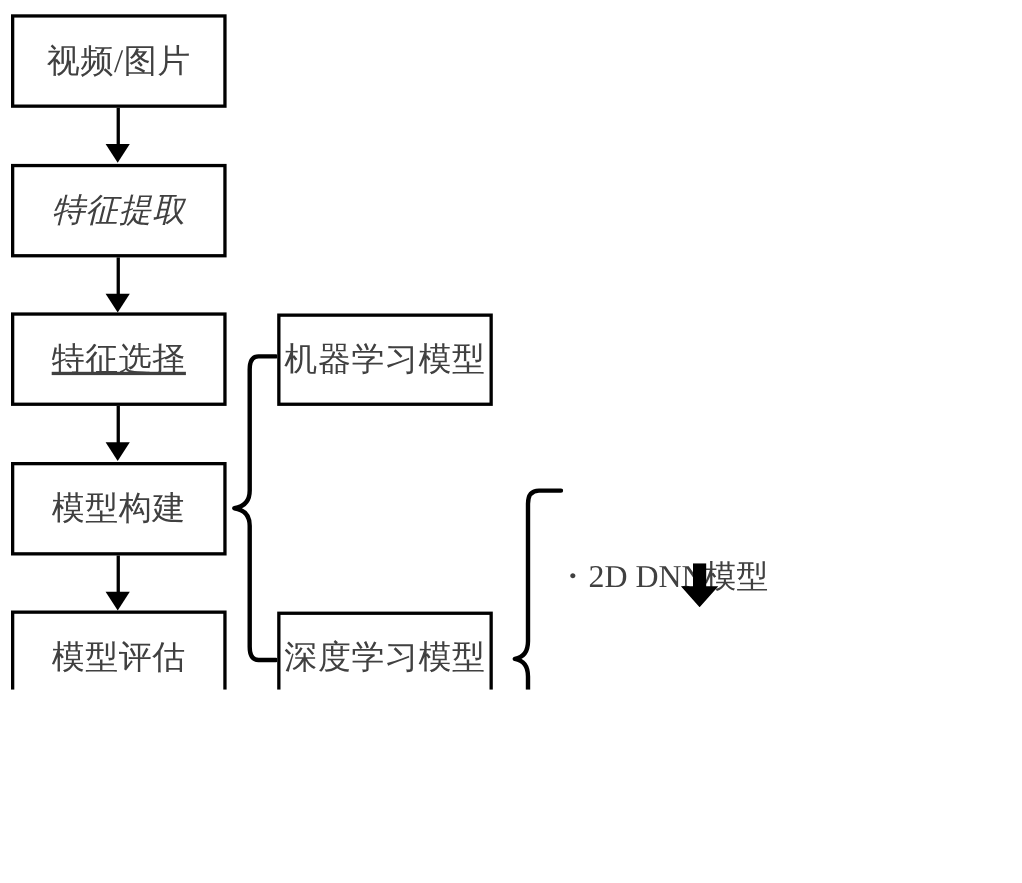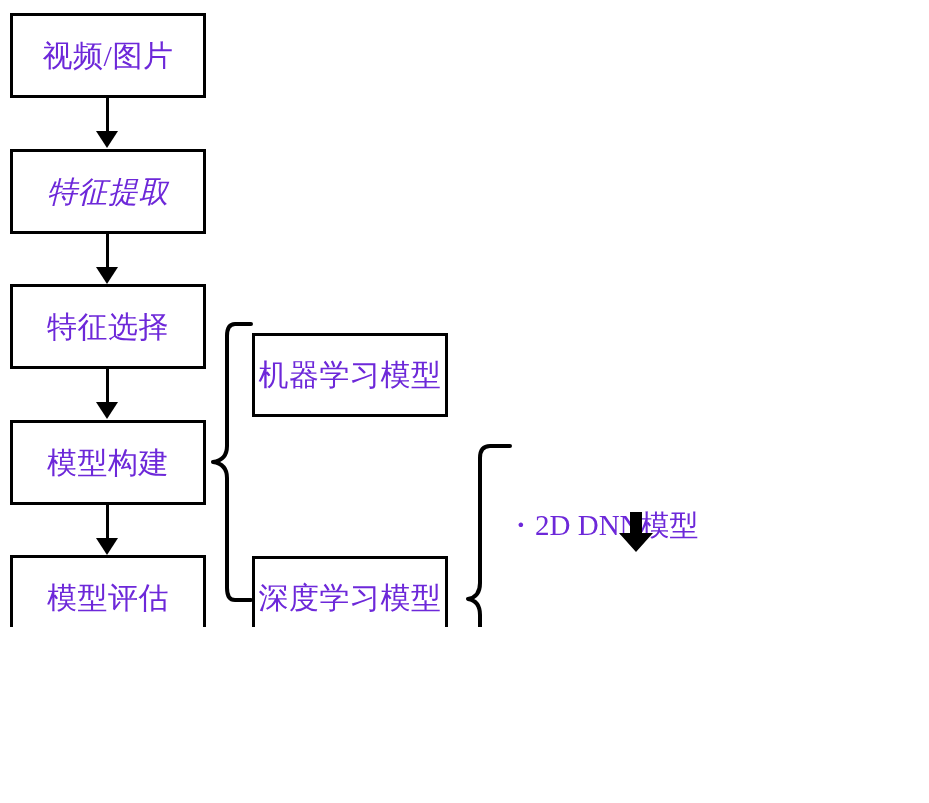--- a/index.html
+++ b/index.html
@@ -6,21 +6,21 @@
     margin: 0;
     padding: 0;
     background: #ffffff;
   }
   #canvas {
     position: relative;
     width: 929px;
     height: 627px;
     background: #ffffff;
     font-family: "Liberation Serif", "DejaVu Serif", serif;
-    color: #6d28d9;
+    color: #404040;
     overflow: hidden;
   }
   .node {
     position: absolute;
     box-sizing: border-box;
     border: 3px solid #000000;
     background: #ffffff;
     display: flex;
     flex-direction: column;
     align-items: center;
@@ -29,26 +29,26 @@
     line-height: 1.18;
     font-size: 30px;
     letter-spacing: 0.5px;
     white-space: pre;
   }
   .node .ln { display: block; }
 
   
   #n-preprocess { left: 10px;  top: 13px;  width: 196px; height: 85px; }
   #n-feature-extract { left: 10px; top: 149px; width: 196px; height: 85px; font-style: italic; }
-  #n-feature-select  { left: 10px; top: 284px; width: 196px; height: 85px; }
+  #n-feature-select  { left: 10px; top: 284px; width: 196px; height: 85px; text-decoration: underline; }
   #n-model-build     { left: 10px; top: 420px; width: 196px; height: 85px; justify-content: center; }
   #n-model-eval      { left: 10px; top: 555px; width: 196px; height: 85px; }
 
   
-  #n-ml-model { left: 252px; top: 285px; width: 196px; height: 84px; justify-content: center; margin-top: 48px; }
+  #n-ml-model { left: 252px; top: 285px; width: 196px; height: 84px; justify-content: center; }
   #n-dl-model { left: 252px; top: 556px; width: 196px; height: 84px; justify-content: center; align-items: center; }
 
   
   .connector {
     position: absolute;
     left: 106px;
     width: 3px;
     background: #000000;
   }
   .connector-head {

